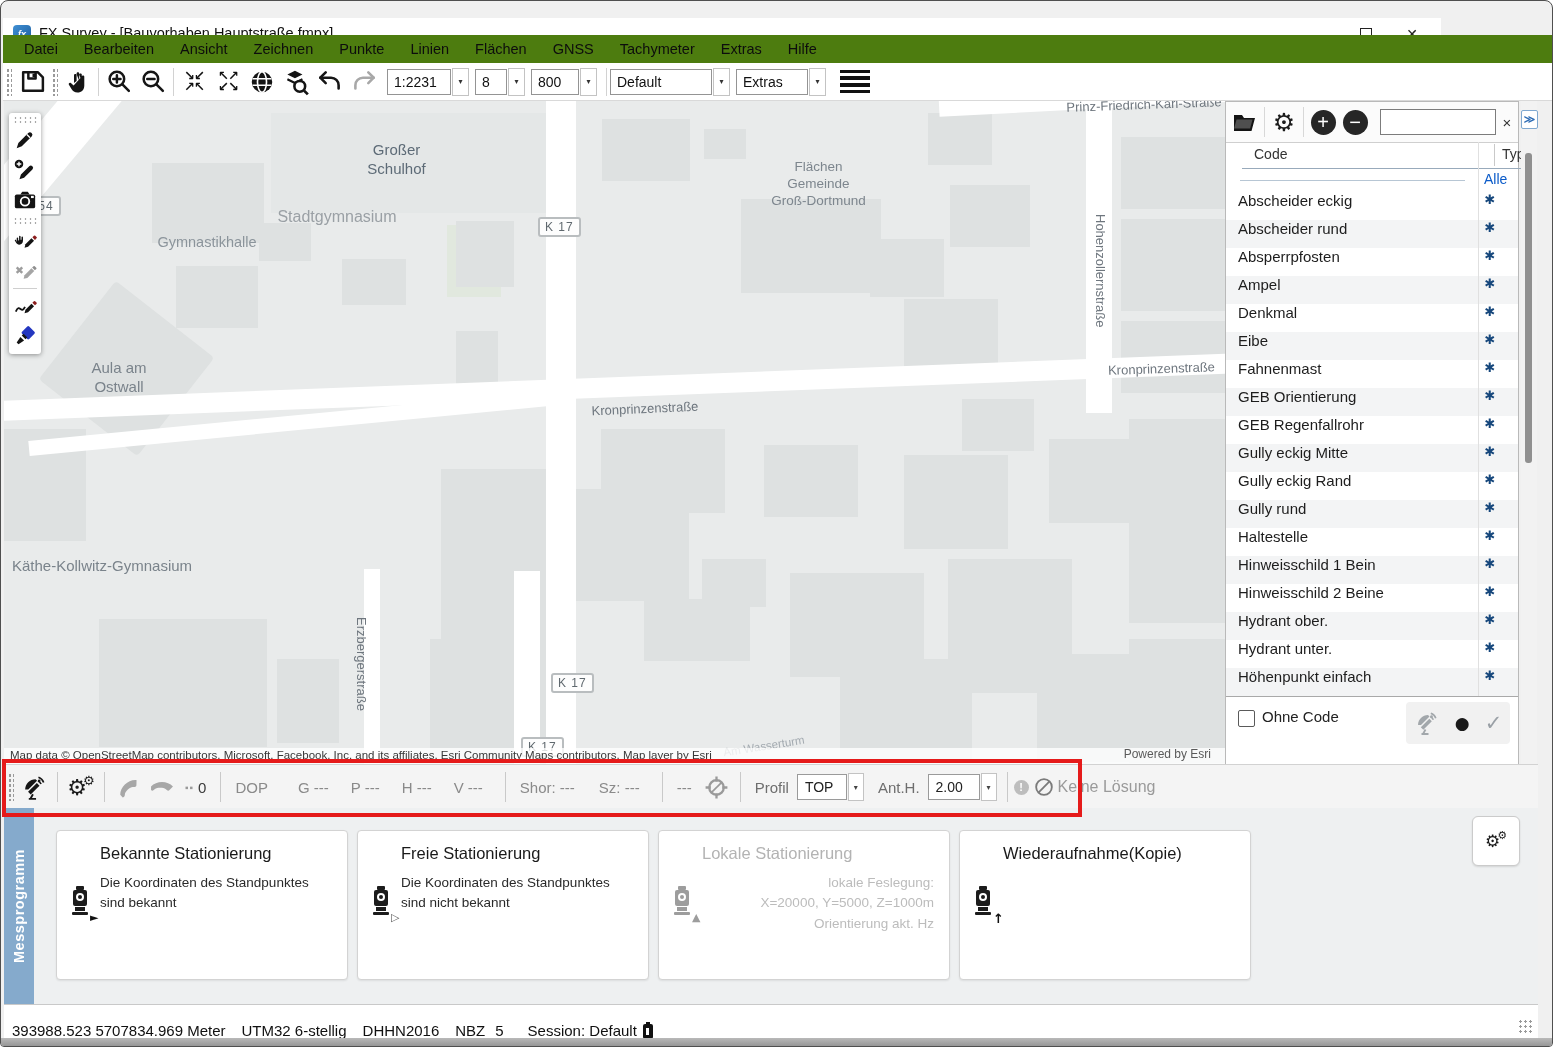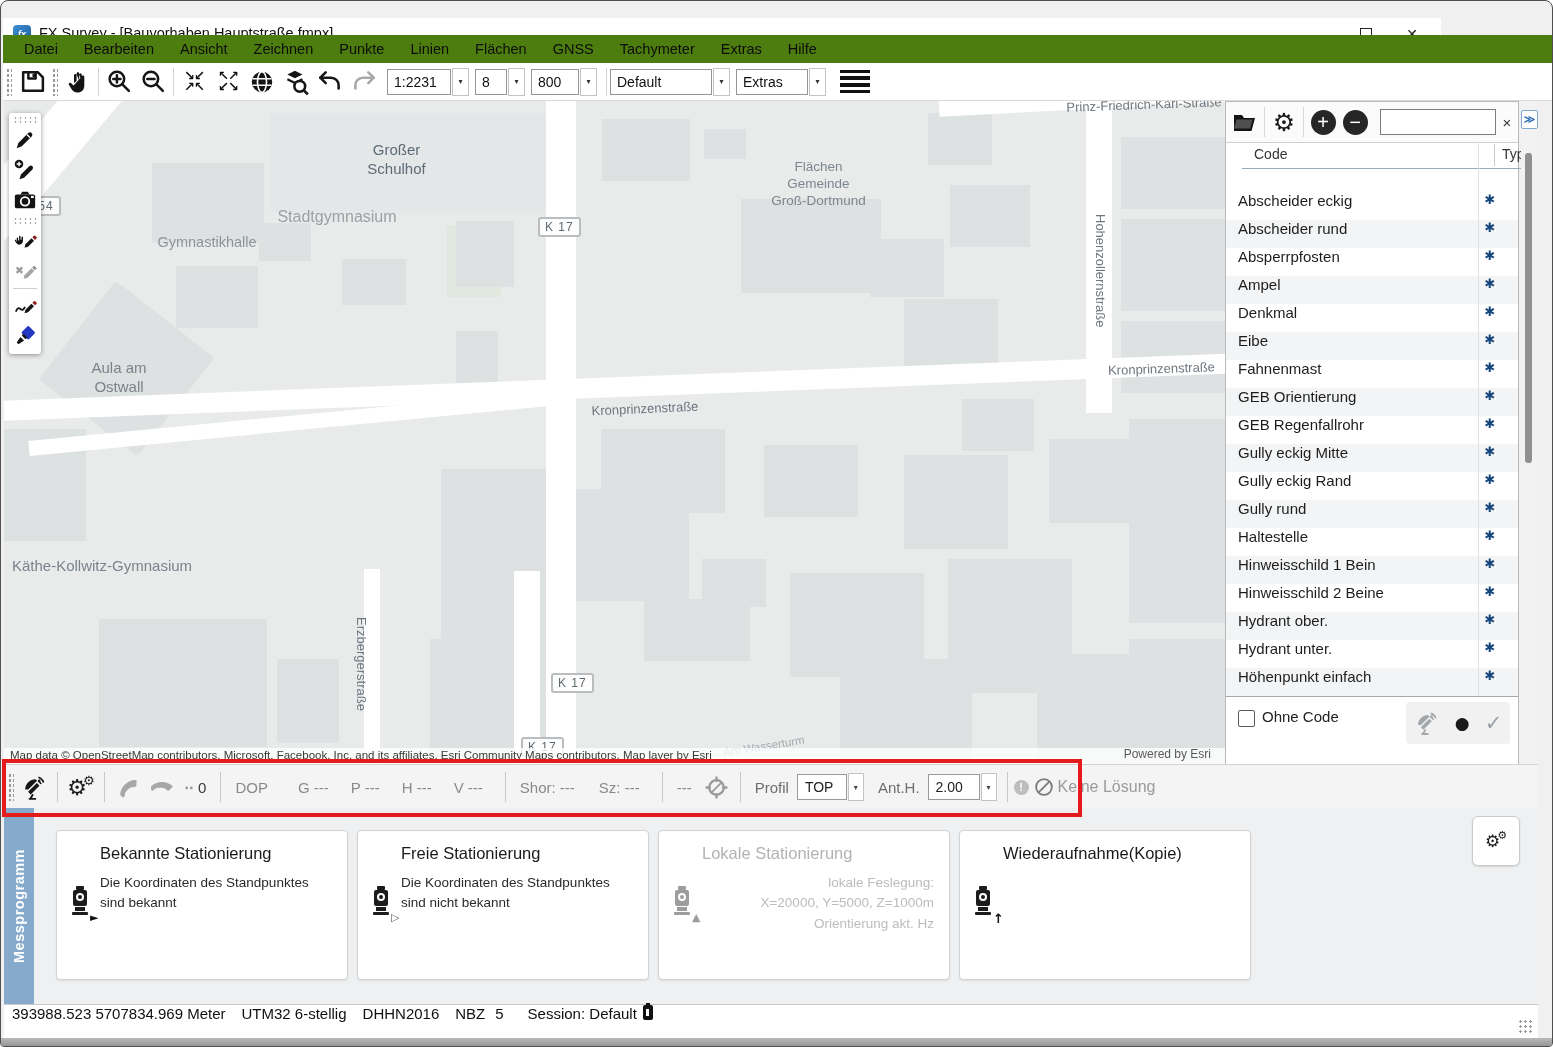--- a/index.html
+++ b/index.html
@@ -95,21 +95,21 @@
   .card-desc{position:absolute;left:43px;top:42px;width:232px;font-size:13.5px;line-height:1.5;color:#2a2a2a;white-space:pre-line;}
   .card-icon{position:absolute;left:11px;top:54px;}
   .station-mark{position:absolute;left:33px;top:80px;font-size:11px;color:#111;font-family:"DejaVu Sans",sans-serif;}
   .card.disabled .card-title{color:#b3b3b3;}
   .card.disabled .card-desc{color:#bcbcbc;}
   .gearbtn{position:absolute;right:18px;top:8px;width:46px;height:48px;background:#fff;border:1px solid #cbcbcb;border-radius:6px;
     display:flex;align-items:center;justify-content:center;box-shadow:0 1px 2px rgba(0,0,0,.12);}
 
   
   .statusbar{position:absolute;left:3px;top:1003px;width:1534px;height:34px;background:#fff;border-top:1px solid #c9c9c9;
-    display:flex;align-items:flex-start;font-size:15px;color:#101010;}
+    display:flex;align-items:flex-end;font-size:15px;color:#101010;}
   .sb-item{margin-right:16px;white-space:nowrap;}
   .battery{display:inline-block;width:10px;height:15px;background:#111;border-radius:2px;position:relative;margin-left:4px;vertical-align:-2px;}
   .battery:after{content:"";position:absolute;left:3px;top:-2px;width:4px;height:2px;background:#111;}
   .battery b{position:absolute;left:3.5px;top:4px;width:3px;height:7px;background:#fff;}
   .bottom-strip{position:absolute;left:0;top:1037px;width:1553px;height:10px;background:linear-gradient(#b9b9b9,#8e8e8e);}
   .sizegrip{position:absolute;right:6px;top:14px;width:14px;height:14px;
     background-image:radial-gradient(#9a9a9a 1.2px,transparent 1.4px);background-size:5px 5px;}
 
   svg.sic{stroke:#161616;fill:none;stroke-width:2.4;stroke-linecap:round;stroke-linejoin:round;}
   .glyph{font-family:"DejaVu Sans",sans-serif;}
@@ -398,20 +398,24 @@
           <span>×</span>
         </div>
     </div>
 
     <div class="cp-cols">
       <span style="position:absolute;left:12px;top:4px;">Code</span>
       <span style="position:absolute;left:260px;top:4px;">Typ</span>
       <span style="position:absolute;left:252px;top:2px;width:1px;height:22px;background:#c9c9c9;"></span>
     </div>
 
+    <div class="cp-alle-row">
+      <span style="position:absolute;left:14px;top:12px;width:225px;height:1px;background:#b7c6d4;"></span>
+      <span style="position: absolute; left: 258px; top: 3px; font-size: 14px; color: rgb(11, 91, 201);">Alle</span>
+    </div>
 
     <ul class="code-list">
 
         <li class="code-row">
           <span class="code-name">Abscheider eckig</span>
           <span class="typ-ico" style="color: rgb(22, 71, 124);">✱</span>
         </li>
 
         <li class="code-row">
           <span class="code-name">Abscheider rund</span>

